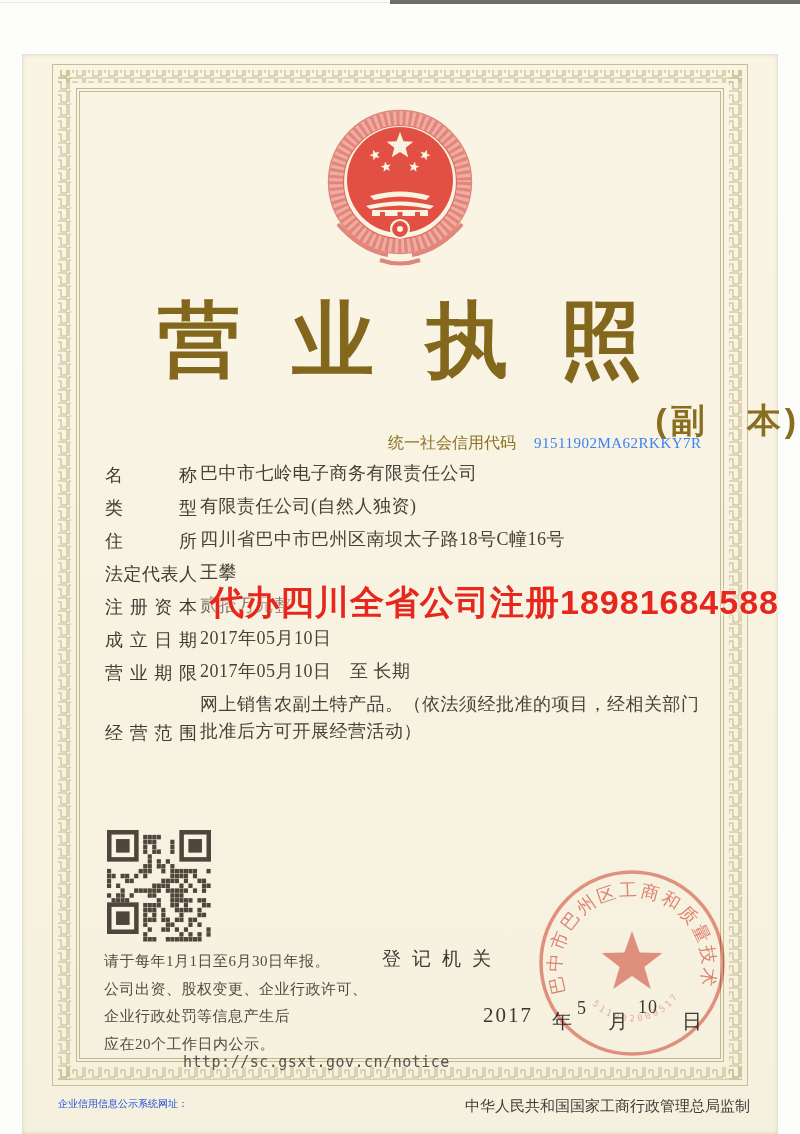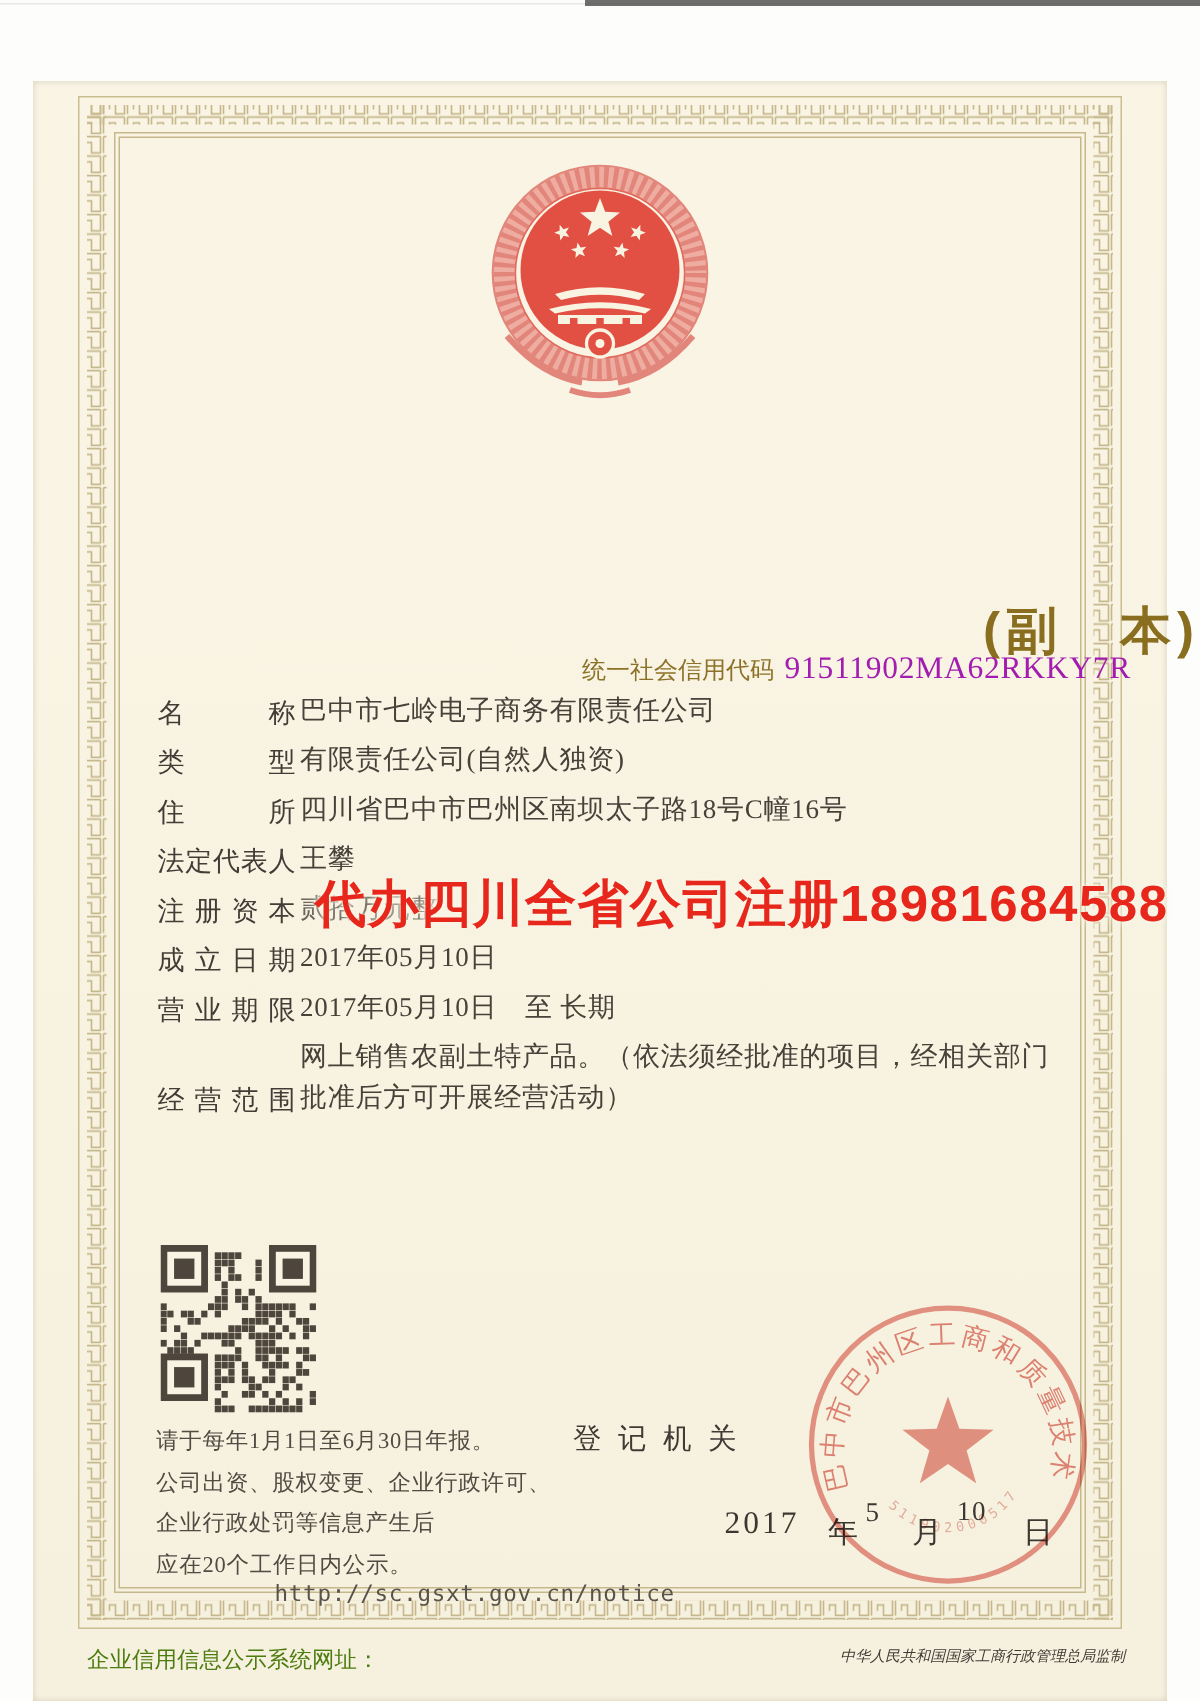--- a/index.html
+++ b/index.html
@@ -7,41 +7,41 @@
   .page{position:relative;width:800px;height:1134px;background:#fdfdfc;overflow:hidden;}
   .scan-strip{position:absolute;top:0;right:0;width:410px;height:4px;background:#4a4a48;opacity:.8;}
   .scan-edge{position:absolute;top:2px;left:0;width:800px;height:1px;background:#e8e8e6;}
   .paper{position:absolute;left:22px;right:22px;top:54px;bottom:0;background:linear-gradient(180deg,#f9f4e4 0%,#f8f3e1 60%,#f6f1df 100%);box-shadow:0 0 4px rgba(150,140,110,.35) inset;}
   .frame{position:absolute;left:52px;top:64px;}
   .emblem{position:absolute;left:322px;top:108px;}
   .title{position:absolute;left:158px;top:288px;width:484px;height:108px;font-size:82px;font-weight:bold;color:#82671c;text-align:justify;text-align-last:justify;line-height:104px;font-family:"Liberation Sans","DejaVu Sans",sans-serif;}
   .subtitle{position:absolute;left:0;top:398px;width:800px;text-align:right;font-size:34px;font-weight:bold;color:#8a6e1f;letter-spacing:4px;font-family:"Liberation Sans","DejaVu Sans",sans-serif;}
   .credit-line{position:absolute;left:388px;top:433px;white-space:nowrap;}
   .credit-label{font-size:16px;color:#8c7228;font-family:"Liberation Sans","DejaVu Sans",sans-serif;}
-  .credit-value{font-size:21px;color:#a21caf;letter-spacing:.5px;margin-left:7px;}
+  .credit-value{font-size:15px;color:#3b82f6;letter-spacing:.5px;margin-left:18px;}
   .frow{position:absolute;left:105px;display:flex;align-items:flex-end;}
   .flabel{display:inline-block;width:92px;min-width:92px;font-size:18px;color:#413d36;text-align:justify;text-align-last:justify;font-family:"Liberation Sans","DejaVu Sans",sans-serif;}
   .fvalue{display:inline-block;margin-left:3px;font-size:18px;color:#46423a;letter-spacing:.5px;line-height:27px;}
   .fvalue.wide{width:508px;}
   .watermark{position:absolute;left:210px;top:580px;font-size:34px;font-weight:600;color:#e7271b;white-space:nowrap;letter-spacing:1px;font-family:"Liberation Sans","DejaVu Sans",sans-serif;text-shadow:0 0 7px rgba(250,246,232,.95),0 0 3px rgba(250,246,232,.9);}
   .qr{position:absolute;left:107px;top:830px;}
   .notice{position:absolute;left:104px;top:948px;font-size:15px;color:#514b43;line-height:27.5px;letter-spacing:.5px;}
   .reg-label{position:absolute;left:382px;top:946px;font-size:19px;letter-spacing:11px;color:#3f3b34;font-family:"Liberation Sans","DejaVu Sans",sans-serif;}
   .date-row{position:absolute;left:0;top:0;width:800px;height:1134px;pointer-events:none;}
   .date-row span{position:absolute;color:#3c3831;}
   .d-year{left:483px;top:1003px;font-size:21px;letter-spacing:2px;}
   .d-yunit{left:552px;top:1008px;font-size:20px;}
   .d-month{left:577px;top:998px;font-size:18px;}
   .d-munit{left:608px;top:1008px;font-size:20px;}
   .d-day{left:638px;top:997px;font-size:18px;letter-spacing:1px;text-align:right;}
   .d-dunit{left:682px;top:1008px;font-size:20px;}
   .seal{position:absolute;left:527px;top:858px;mix-blend-mode:multiply;}
   .url{position:absolute;left:183px;top:1053px;font-size:15px;color:#57524a;font-family:"DejaVu Sans Mono","Liberation Mono",monospace;letter-spacing:.5px;}
-  .footer-left{position:absolute;left:58px;top:1097px;font-size:15px;color:#4d7c0f;}
-  .footer-right{position:absolute;right:50px;top:1097px;font-size:10px;color:#3f3b35;font-style:italic;}
+  .footer-left{position:absolute;left:58px;top:1097px;font-size:10px;color:#1d4ed8;}
+  .footer-right{position:absolute;right:50px;top:1097px;font-size:15px;color:#3f3b35;}
 </style>
 </head>
 <body>
 
 <div class="page">
 
   <div class="scan-edge"></div>
   <div class="scan-strip"></div>
   <div class="paper"></div>
 
@@ -80,20 +80,21 @@
     <rect x="58" y="104" width="5" height="4" fill="#e25044"></rect>
     <rect x="75.5" y="104" width="5" height="4" fill="#e25044"></rect>
     <rect x="93" y="104" width="5" height="4" fill="#e25044"></rect>
     <circle cx="78" cy="121" r="9" fill="#e25044" stroke="#f9f4e2" stroke-width="2.2"></circle>
     <circle cx="78" cy="121" r="3" fill="#f9f4e2"></circle>
     <path d="M16,116 Q38,142 66,147" stroke="#e2857a" stroke-width="4" fill="none"></path>
     <path d="M140,116 Q118,142 90,147" stroke="#e2857a" stroke-width="4" fill="none"></path>
     <path d="M58,152 Q78,159 98,152" stroke="#e2857a" stroke-width="4" fill="none"></path>
   </svg>
 
+  <div class="title">营业执照</div>
   <div class="subtitle">(副　本)</div>
 
   <div class="credit-line">
     <span class="credit-label">统一社会信用代码</span><span class="credit-value">91511902MA62RKKY7R</span>
   </div>
 
   <div class="frow" style="top:460px">
     <span class="flabel">名称</span>
     <span class="fvalue">巴中市七岭电子商务有限责任公司</span>
   </div>

